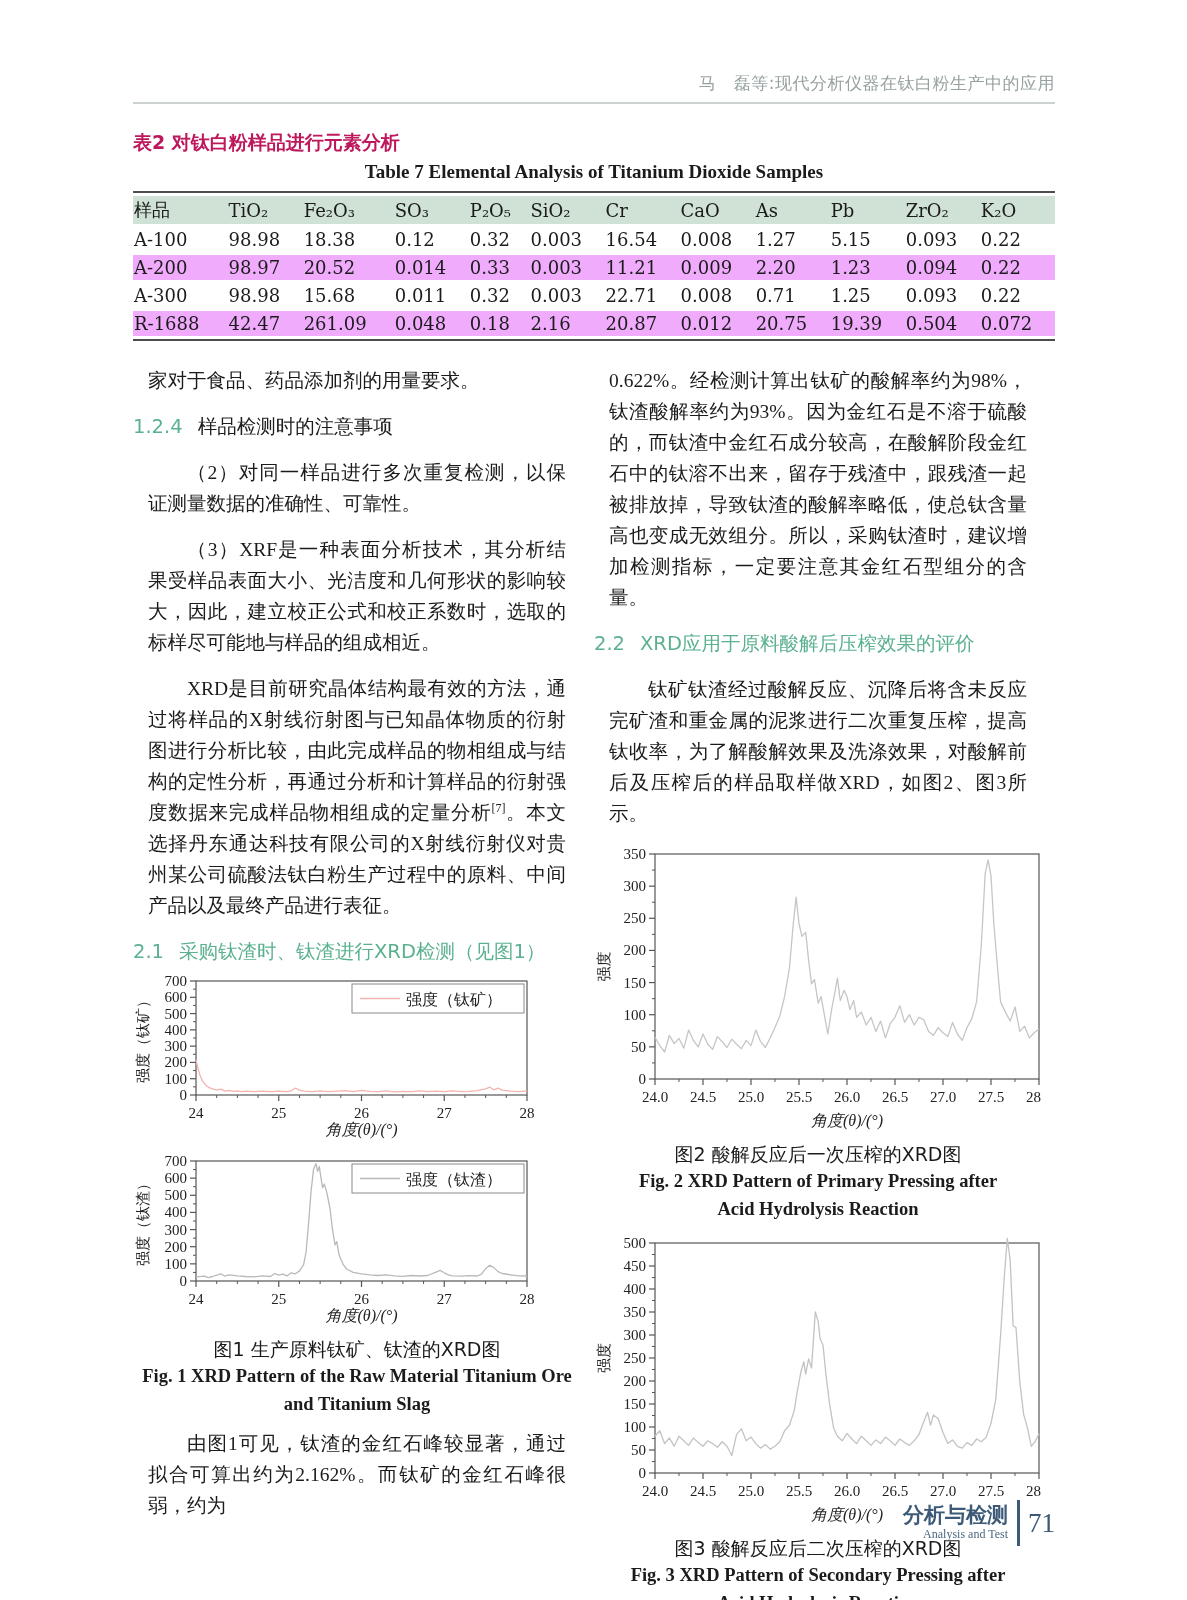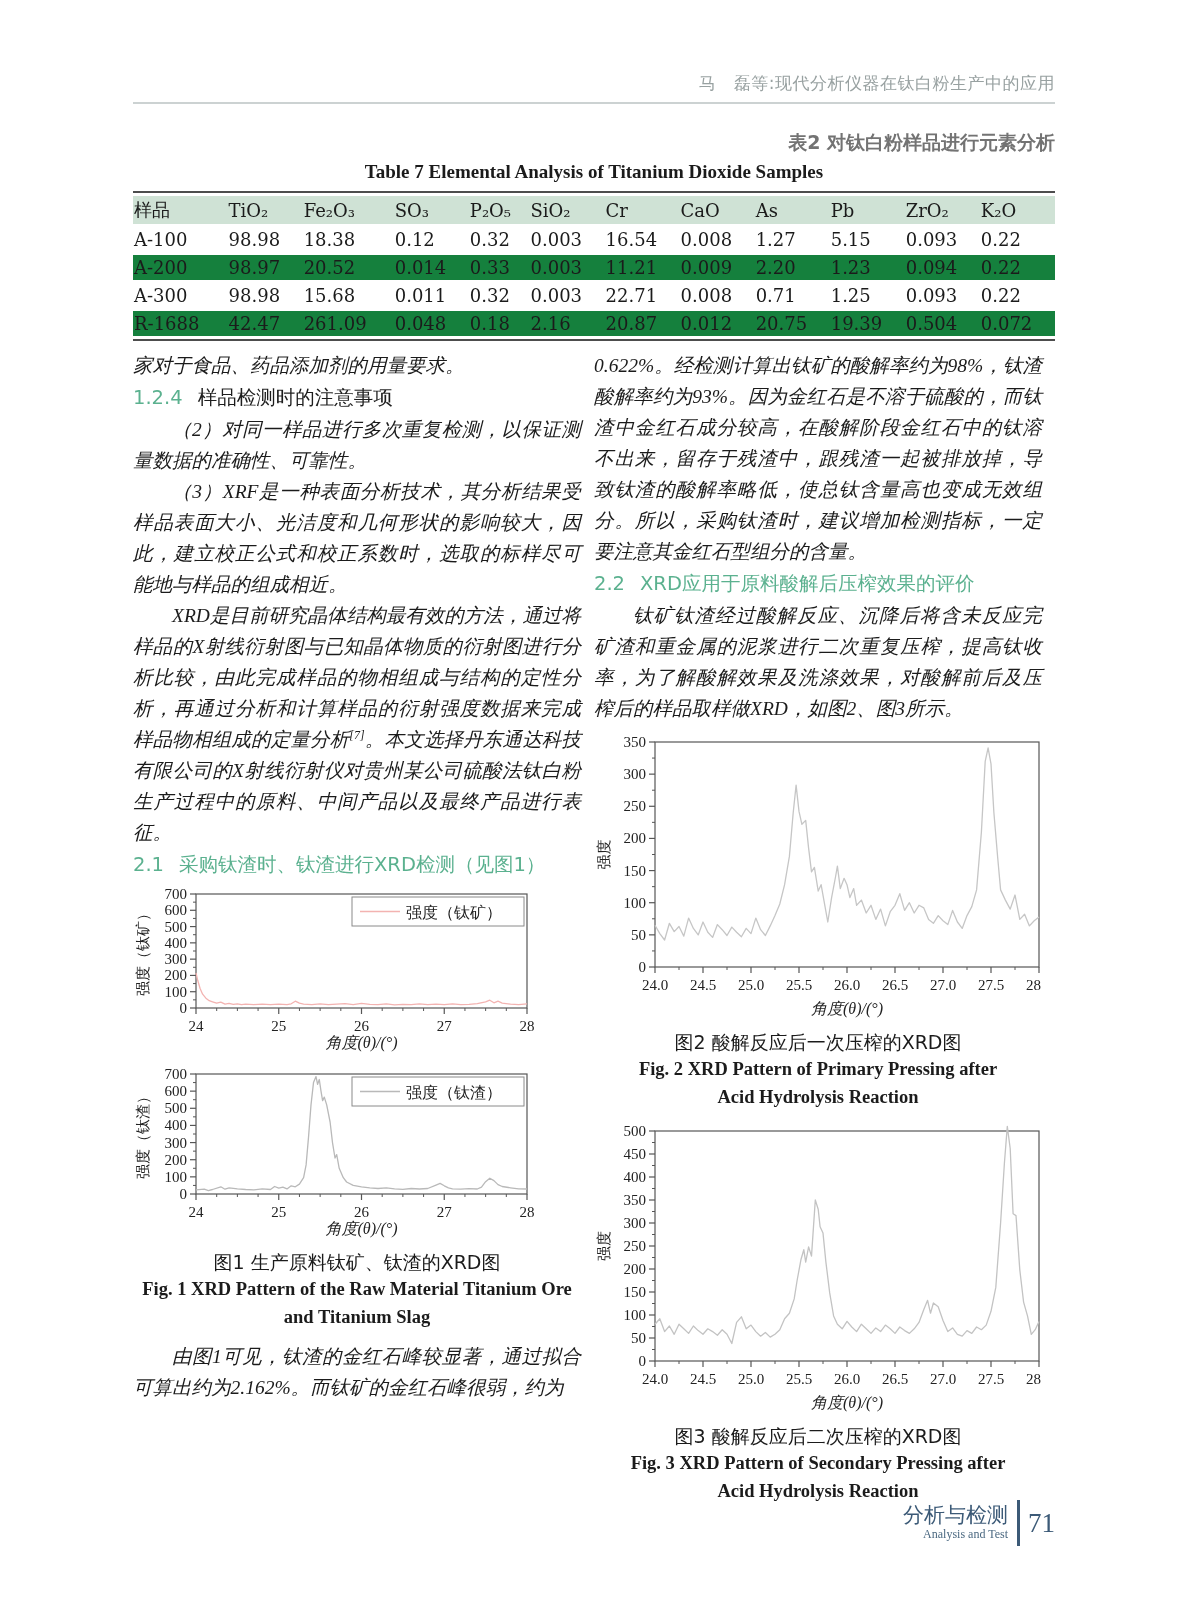--- a/index.html
+++ b/index.html
@@ -2,45 +2,45 @@
 <html><head>
 <meta charset="utf-8">
 <style>
   html,body{margin:0;padding:0;background:#e9e9e9;}
   .page{position:relative;width:1187px;height:1600px;background:#ffffff;margin:0 auto;overflow:hidden;
         font-family:"Liberation Serif","DejaVu Serif",serif;color:#1b1b1b;}
   .hdr{position:absolute;top:72px;left:133px;width:922px;text-align:right;
        font-family:"DejaVu Sans","Liberation Sans",sans-serif;font-size:17px;color:#98a1a1;letter-spacing:.5px;}
   .hdr-rule{position:absolute;top:102px;left:133px;width:922px;height:2px;background:#ccd2d2;}
   .tbl-block{position:absolute;top:130px;left:133px;width:922px;}
-  .tbl-title-zh{text-align:right;font-family:"DejaVu Sans",sans-serif;font-weight:bold;font-size:19px;color:#737373;}
+  .tbl-title-zh{text-align:left;font-family:"DejaVu Sans",sans-serif;font-weight:bold;font-size:19px;color:#be185d;}
   .tbl-title-en{text-align:center;font-weight:bold;font-size:19px;margin-top:5px;}
   table.elem{width:100%;border-collapse:separate;border-spacing:0 3px;margin-top:8px;
              border-top:2px solid #4d4d4d;border-bottom:2px solid #4d4d4d;
              font-family:"DejaVu Serif","Liberation Serif",serif;font-size:18px;}
   table.elem th,table.elem td{text-align:left;font-weight:normal;padding:2px 1px;}
   table.elem thead tr{background:#cfe2d5;}
-  table.elem tbody tr.green{background:#15803d;}
+  table.elem tbody tr.green{background:#f0abfc;}
   .col{position:absolute;top:350px;width:448px;}
   .col-left{left:133px;} .col-right{left:594px;}
-  .col p{margin:0;font-size:19.5px;line-height:31px;text-align:justify;font-style:italic;}
+  .col p{margin:15px;font-size:19.5px;line-height:31px;text-align:justify;}
   .col p.indent{text-indent:2em;}
   sup.ref{font-size:12px;line-height:0;}
   .h3{font-family:"DejaVu Sans","Liberation Sans",sans-serif;font-size:19.5px;line-height:31px;margin:1px 0;color:#1d1d1d;}
   .h3 .num{color:#5bb18f;margin-right:15px;}
   .h3.teal{color:#5bb18f;}
   .h2{font-family:"DejaVu Sans","Liberation Sans",sans-serif;font-size:26px;font-weight:bold;
       color:#5bb18f;margin:12px 0 8px 0;line-height:34px;}
   .h2 .num{margin-right:18px;}
   figure.chart-fig{margin:4px 0 0 0;}
   .cap-zh{text-align:center;font-family:"DejaVu Sans",sans-serif;font-weight:normal;font-size:19px;line-height:25px;margin-top:4px;}
   .cap-en{text-align:center;font-weight:bold;font-size:18.5px;line-height:28px;}
   .footer{position:absolute;top:1500px;left:133px;width:922px;display:flex;justify-content:flex-end;align-items:center;}
   .footer-text{text-align:right;margin-right:9px;}
-  .footer-zh{font-family:"DejaVu Sans",sans-serif;font-weight:normal;font-size:21px;color:#3c5a77;line-height:23px;}
+  .footer-zh{font-family:"DejaVu Sans",sans-serif;font-weight:bold;font-size:21px;color:#3c5a77;line-height:23px;}
   .footer-en{font-size:12px;color:#4a6880;line-height:15px;}
   .footer-divider{width:3px;height:46px;background:#3c5a77;margin-right:8px;}
   .footer-page{font-size:27px;color:#3c5a77;}
 </style>
 </head>
 <body>
 
 <div class="page">
 
   <div class="hdr">马　磊等:现代分析仪器在钛白粉生产中的应用</div>

